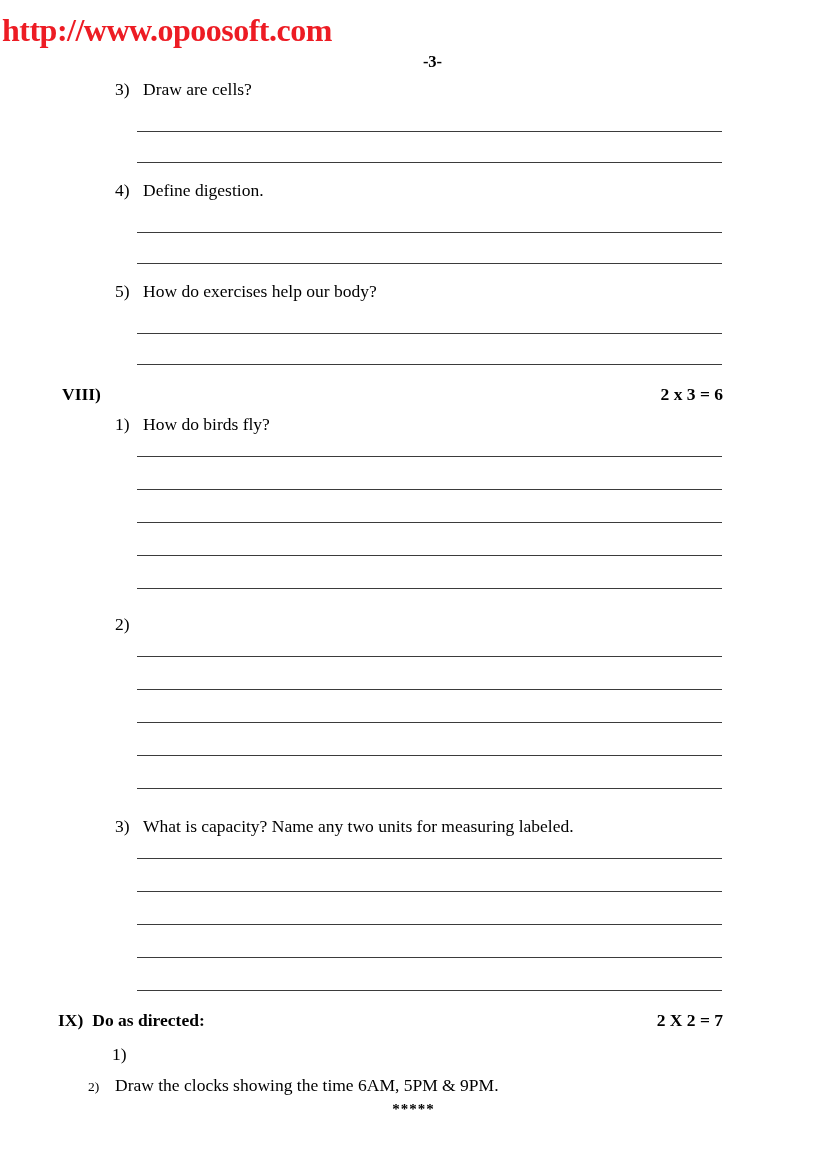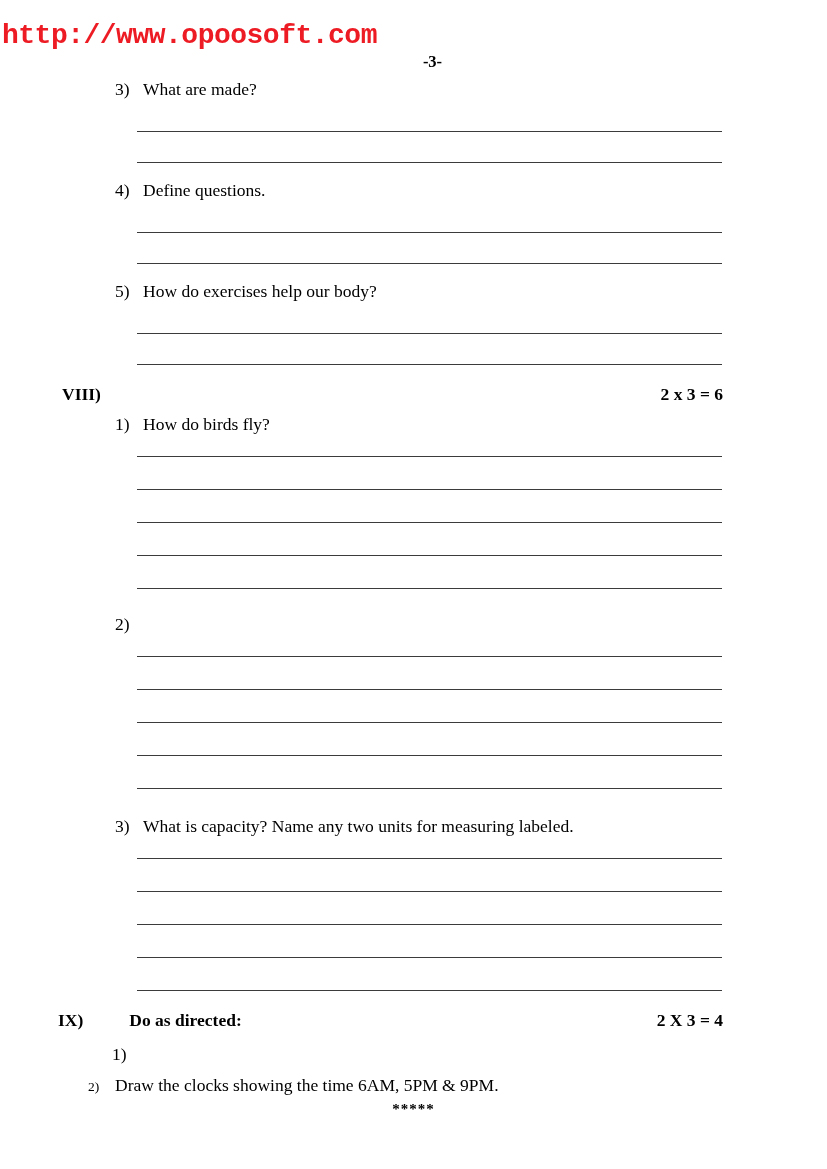--- a/index.html
+++ b/index.html
@@ -9,28 +9,27 @@
     width: 827px;
     height: 1169px;
     background: #ffffff;
     font-family: "Liberation Serif", serif;
     color: #000000;
     overflow: hidden;
     margin: 0 auto;
   }
   .watermark {
     position: absolute;
-    top: 20px;
+    top: 12px;
     left: 2px;
-    font-size: 28px;
+    font-size: 32px;
     font-weight: 700;
     letter-spacing: -0.5px;
     color: #ed1c24;
     white-space: nowrap;
-    font-family: Liberation Mono, monospace;
   }
   .pageno {
     position: absolute;
     top: 52px;
     left: 0;
     width: 100%;
     padding-left: 38px;
     text-align: center;
     font-weight: 700;
     font-size: 16.5px;
@@ -50,21 +49,20 @@
   }
   .q .num { flex: 0 0 28px; }
   .sec {
     display: flex;
     align-items: flex-start;
     margin-left: 62px;
     margin-right: 104px;
     font-weight: 700;
     font-size: 17.5px;
     line-height: 22px;
-    gap: 37px;
   }
   .sec .label { margin-right: 9px; }
   .sec .marks { margin-left: auto; }
   .sec-ix { margin-left: 58px; }
   .ans { margin-left: 137px; width: 585px; }
   .ln { border-bottom: 1.5px solid #3b3b3b; }
   .h32 { height: 32px; }
   .h31 { height: 31px; }
   .h22 { height: 22px; }
   .h33 { height: 33px; }
@@ -93,30 +91,30 @@
 <div class="page">
 
   <div class="watermark">http://www.opoosoft.com</div>
 
   <div class="pageno">-3-</div>
 
   <div class="content">
 
     <div class="q">
       <span class="num">3)</span>
-      <span>What are made?</span>
+      <span>Draw are cells?</span>
     </div>
     <div class="ans">
       <div class="ln h32"></div>
       <div class="ln h31"></div>
     </div>
 
     <div class="q mt16">
       <span class="num">4)</span>
-      <span>Define questions.</span>
+      <span>Define digestion.</span>
     </div>
     <div class="ans">
       <div class="ln h32"></div>
       <div class="ln h31"></div>
     </div>
 
     <div class="q mt16">
       <span class="num">5)</span>
       <span>How do exercises help our body?</span>
     </div>
@@ -161,21 +159,21 @@
       <div class="ln h22"></div>
       <div class="ln h33"></div>
       <div class="ln h33"></div>
       <div class="ln h33"></div>
       <div class="ln h33"></div>
     </div>
 
     <div class="sec sec-ix mt18">
       <span class="label">IX)</span>
       <span>Do as directed:</span>
-      <span class="marks">2 X 3 = 4</span>
+      <span class="marks">2 X 2 = 7</span>
     </div>
 
     <div class="q q-ix-1 mt12">
       <span class="num">1)</span>
     </div>
 
     <div class="q q-ix-2">
       <span class="num">2)</span>
       <span>Draw the clocks showing the time 6AM, 5PM &amp; 9PM.</span>
     </div>

